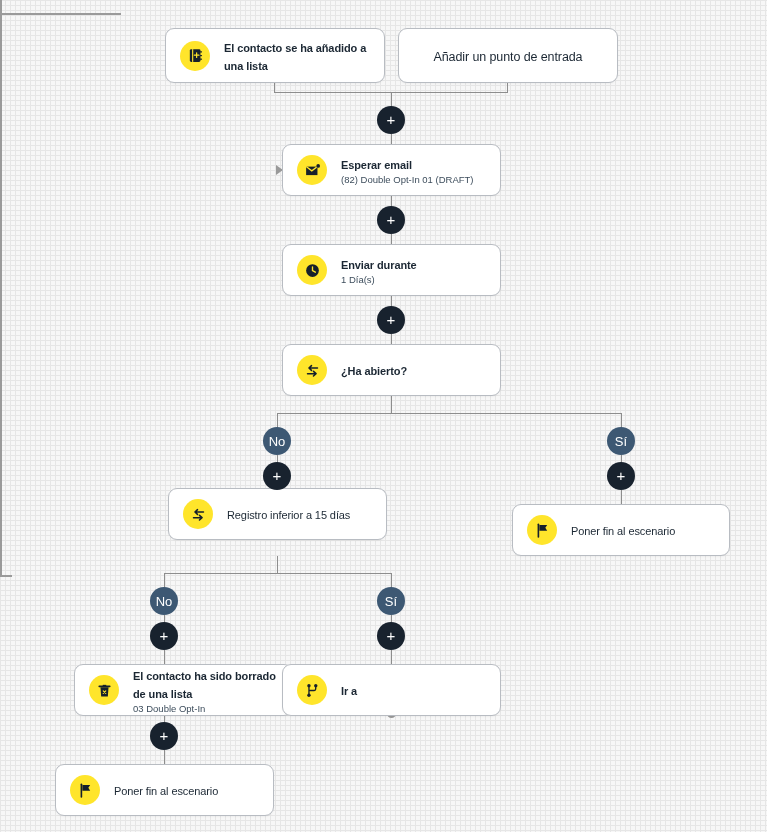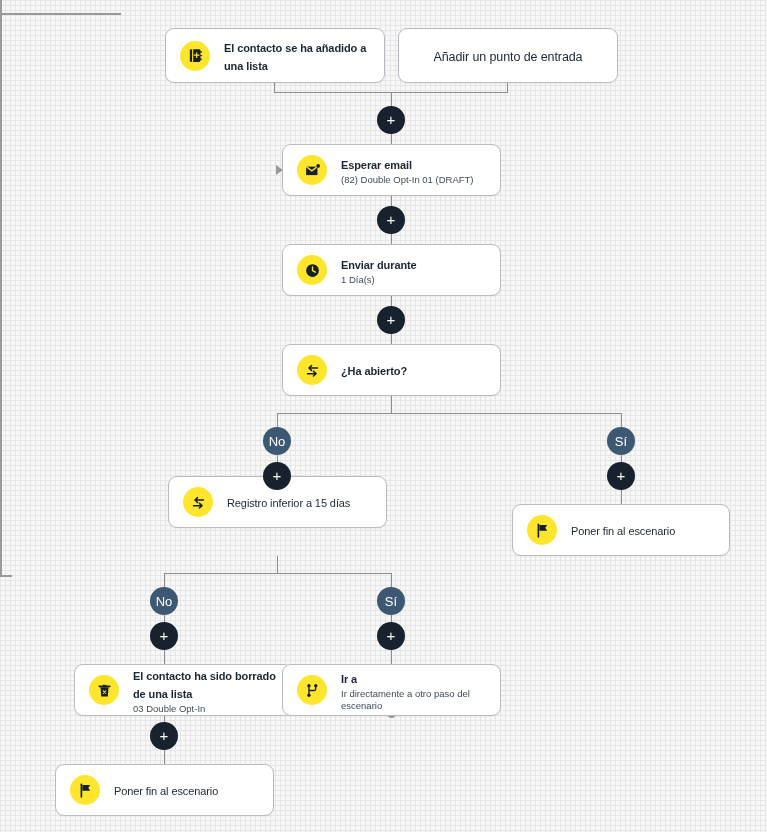--- a/index.html
+++ b/index.html
@@ -244,21 +244,21 @@
       <svg width="17" height="17" viewBox="0 0 24 24">
         <path d="M6.2 3.2v18" stroke="#16202b" stroke-width="2.3" stroke-linecap="round"></path>
         <path d="M7.6 4.2h11l-2.6 4 2.6 4h-11z" fill="#16202b"></path>
       </svg>
     </span>
     <span class="txt">
       <span class="title" style="font-weight:normal;">Poner fin al escenario</span>
     </span>
   </div>
 
-  <div class="node" style="left:168px; top:476px; width:219px; height:52px;">
+  <div class="node" style="left:168px; top:488px; width:219px; height:52px;">
     <span class="ico">
       <svg width="17" height="17" viewBox="0 0 24 24">
         <path d="M7 8.5h12M7 8.5l3.6-3.3M7 8.5l3.6 3.3" stroke="#16202b" stroke-width="2.2" fill="none" stroke-linecap="round" stroke-linejoin="round"></path>
         <path d="M17 16.5H5M17 16.5l-3.6-3.3M17 16.5l-3.6 3.3" stroke="#16202b" stroke-width="2.2" fill="none" stroke-linecap="round" stroke-linejoin="round"></path>
       </svg>
     </span>
     <span class="txt">
       <span class="title" style="font-weight:normal;">Registro inferior a 15 días</span>
     </span>
   </div>
@@ -282,21 +282,20 @@
     <span class="ico">
       <svg width="17" height="17" viewBox="0 0 24 24">
         <circle cx="7" cy="5.2" r="2.4" fill="#16202b"></circle>
         <circle cx="7" cy="18.8" r="2.4" fill="#16202b"></circle>
         <circle cx="16.6" cy="5.2" r="2.4" fill="#16202b"></circle>
         <path d="M7 7.6v11.2M7 12h7.5a2 2 0 002-2V7.6" stroke="#16202b" stroke-width="1.9" fill="none" stroke-linecap="round"></path>
       </svg>
     </span>
     <span class="txt">
       <span class="title">Ir a</span>
-      <span class="sub" style="display:block; max-width:150px;">Ir directamente a otro paso del escenario</span>
     </span>
   </div>
 
   <div class="node" style="left:55px; top:764px; width:219px; height:52px;">
     <span class="ico">
       <svg width="17" height="17" viewBox="0 0 24 24">
         <path d="M6.2 3.2v18" stroke="#16202b" stroke-width="2.3" stroke-linecap="round"></path>
         <path d="M7.6 4.2h11l-2.6 4 2.6 4h-11z" fill="#16202b"></path>
       </svg>
     </span>

